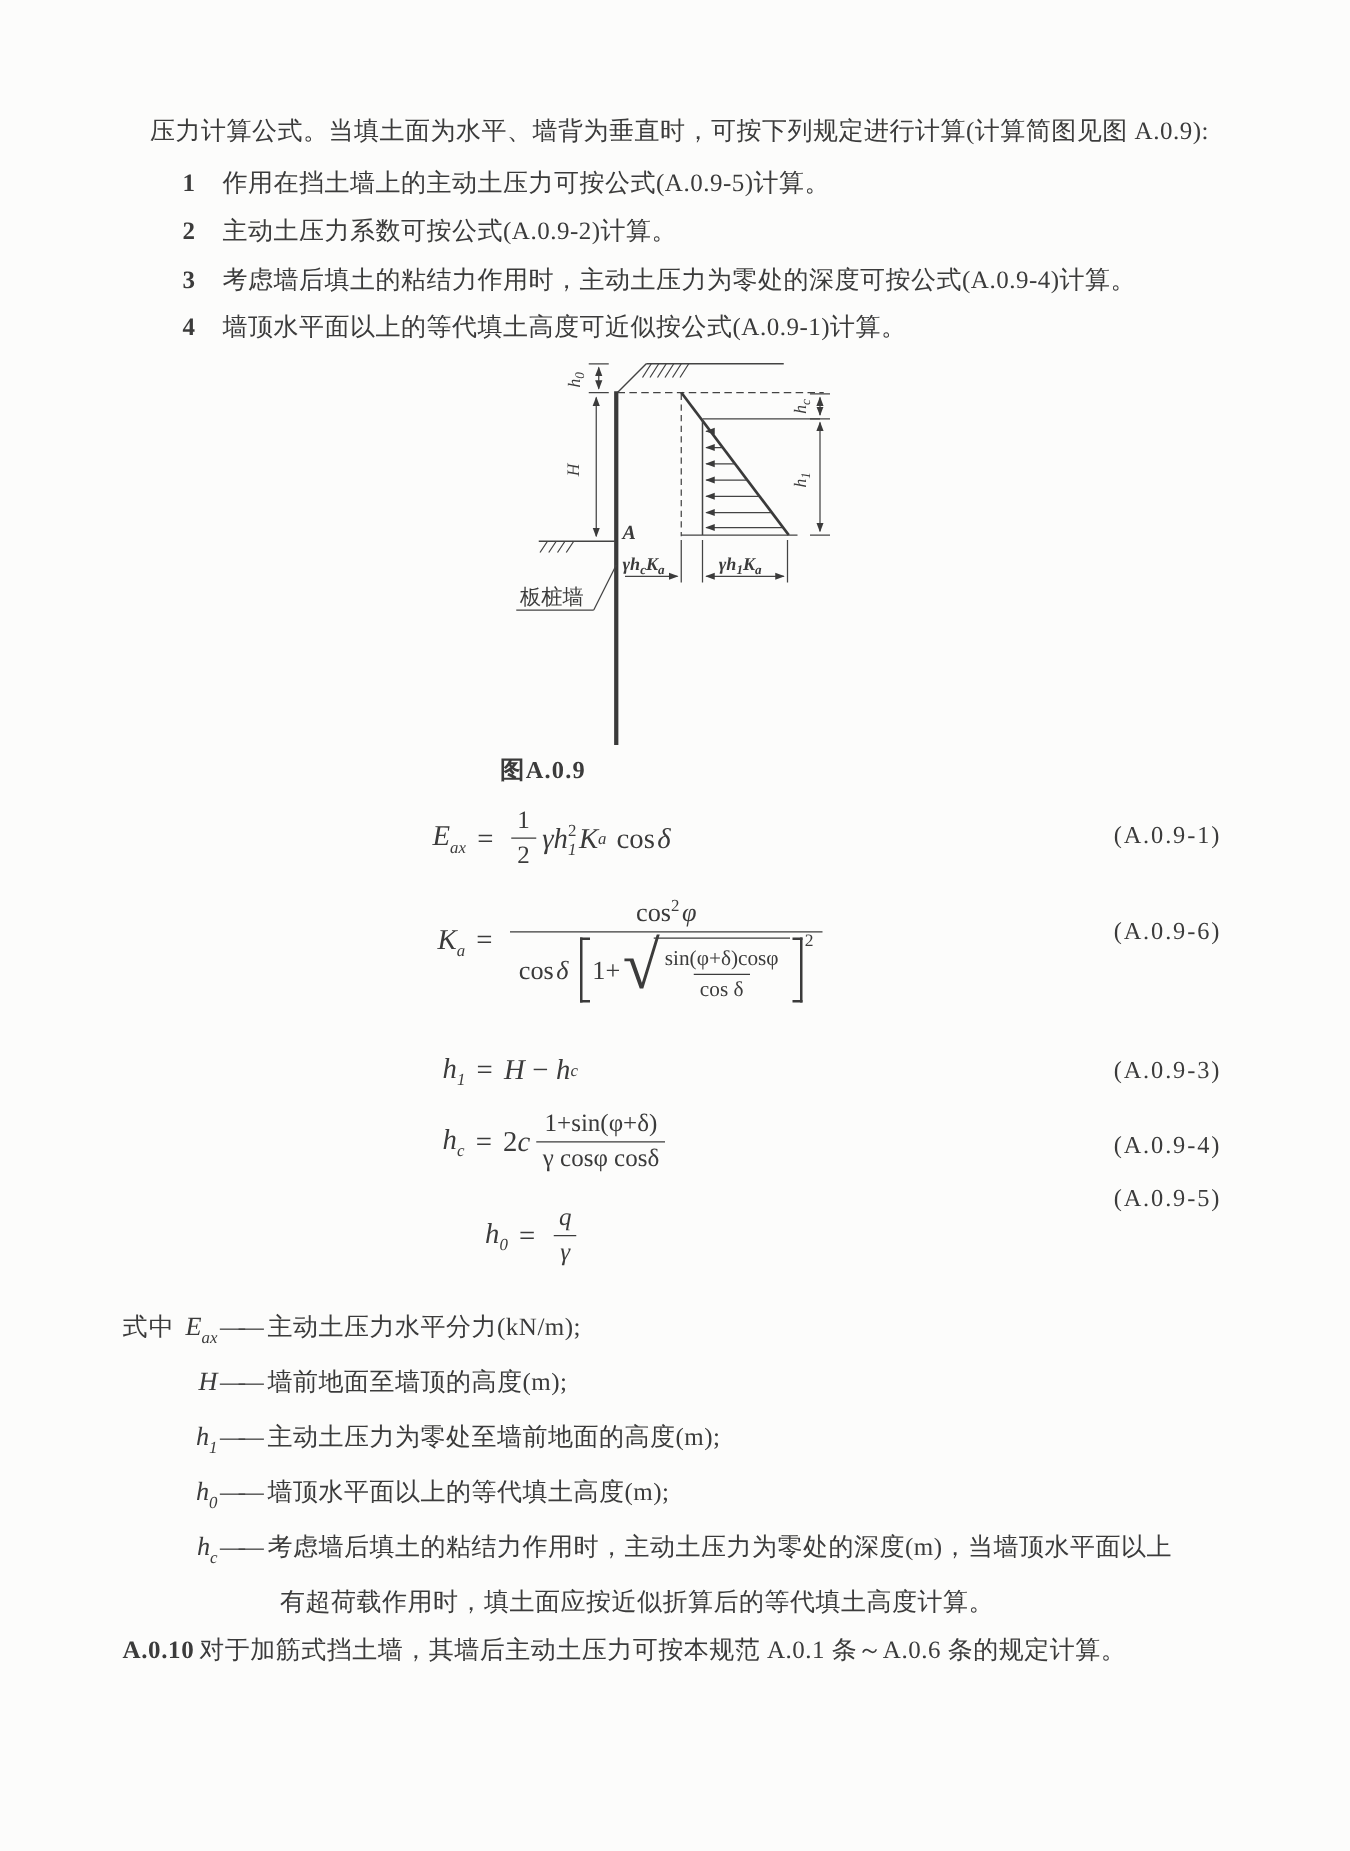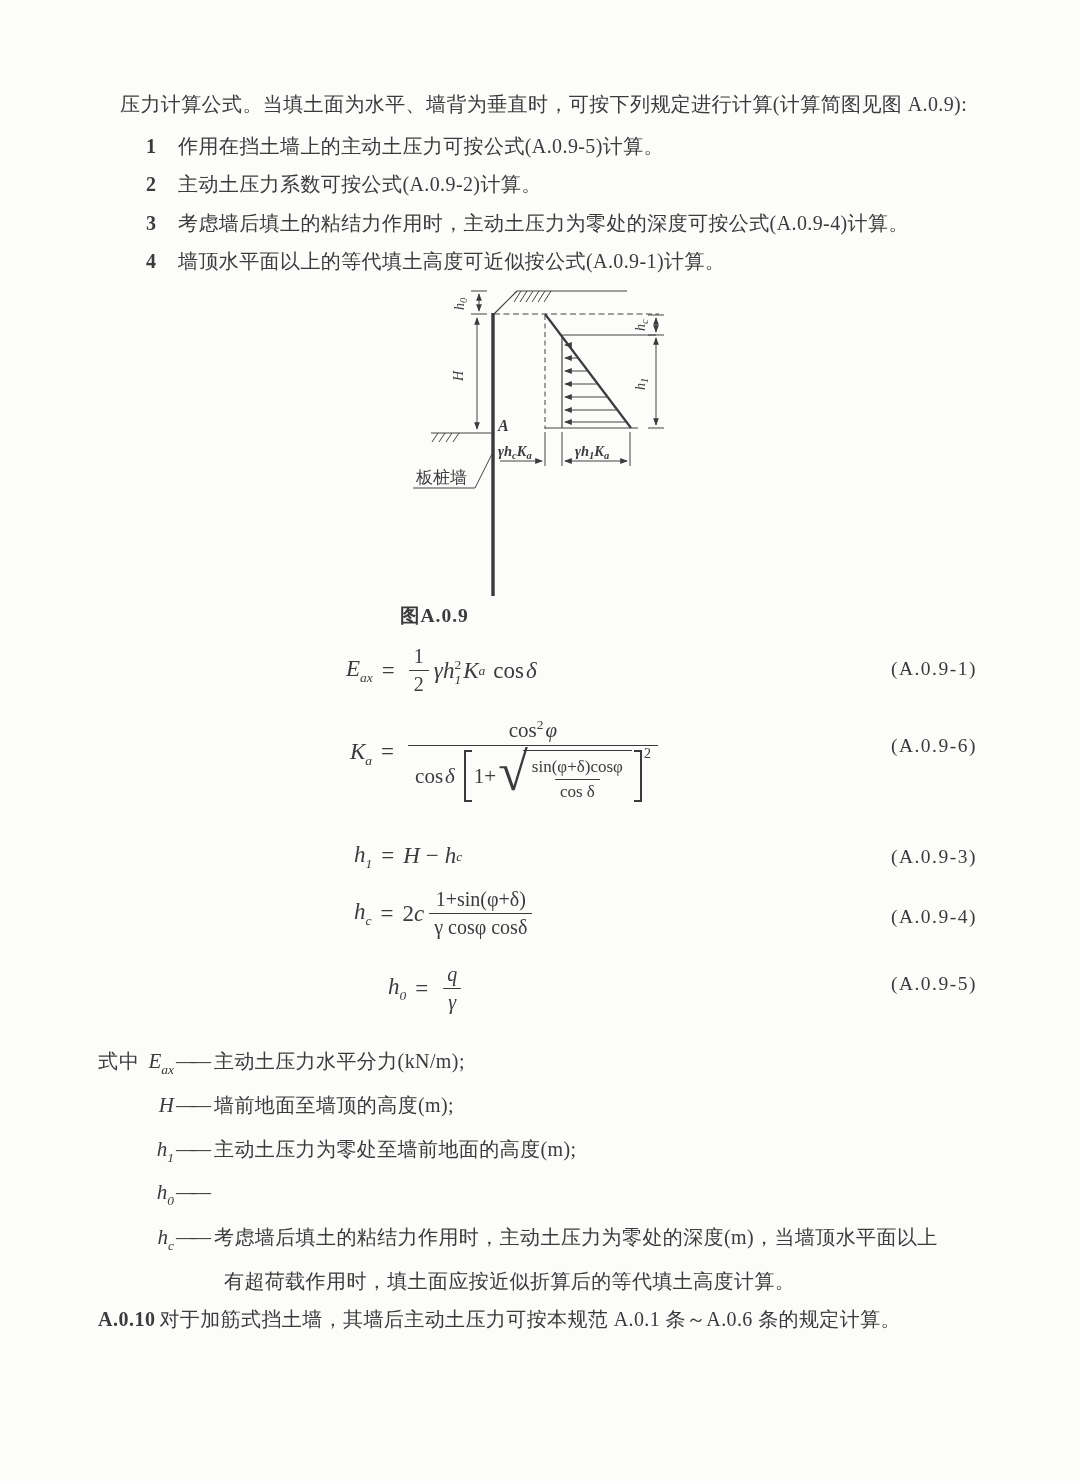--- a/index.html
+++ b/index.html
@@ -240,21 +240,21 @@
   <div class="eq-label" style="top:906px;">(A.0.9-4)</div>
 
   <div class="eq" style="left:388px; top:963px;">
     <span class="it"><span>h</span><sub class="sb">0</sub></span>
     <span class="eqs">=</span>
     <span class="frac fsm">
       <span class="fn it">q</span>
       <span class="fd it">γ</span>
     </span>
   </div>
-  <div class="eq-label" style="top:973px;">(A.0.9-5)</div>
+  <div class="eq-label" style="top:949px;">(A.0.9-5)</div>
 
   <div class="wr" style="top:1048px;">
     <span class="w-prefix">式中</span>
     <span class="w-sym it"><span>E</span><sub class="sb">ax</sub></span>
     <span class="w-dash">——</span>
     <span class="w-text">主动土压力水平分力(kN/m);</span>
   </div>
   <div class="wr" style="top:1092px;">
     <span class="w-prefix"></span>
     <span class="w-sym it"><span>H</span><sub class="sb"></sub></span>
@@ -264,20 +264,21 @@
   <div class="wr" style="top:1136px;">
     <span class="w-prefix"></span>
     <span class="w-sym it"><span>h</span><sub class="sb">1</sub></span>
     <span class="w-dash">——</span>
     <span class="w-text">主动土压力为零处至墙前地面的高度(m);</span>
   </div>
   <div class="wr" style="top:1180px;">
     <span class="w-prefix"></span>
     <span class="w-sym it"><span>h</span><sub class="sb">0</sub></span>
     <span class="w-dash">——</span>
+    <span class="w-text">墙顶水平面以上的等代填土高度(m);</span>
   </div>
   <div class="wr" style="top:1224px;">
     <span class="w-prefix"></span>
     <span class="w-sym it"><span>h</span><sub class="sb">c</sub></span>
     <span class="w-dash">——</span>
     <span class="w-text">考虑墙后填土的粘结力作用时，主动土压力为零处的深度(m)，当墙顶水平面以上</span>
   </div>
   <div class="abs cn" style="left:224px; top:1268px;">有超荷载作用时，填土面应按近似折算后的等代填土高度计算。</div>
 
   <div class="wr" style="top:1306px;">

